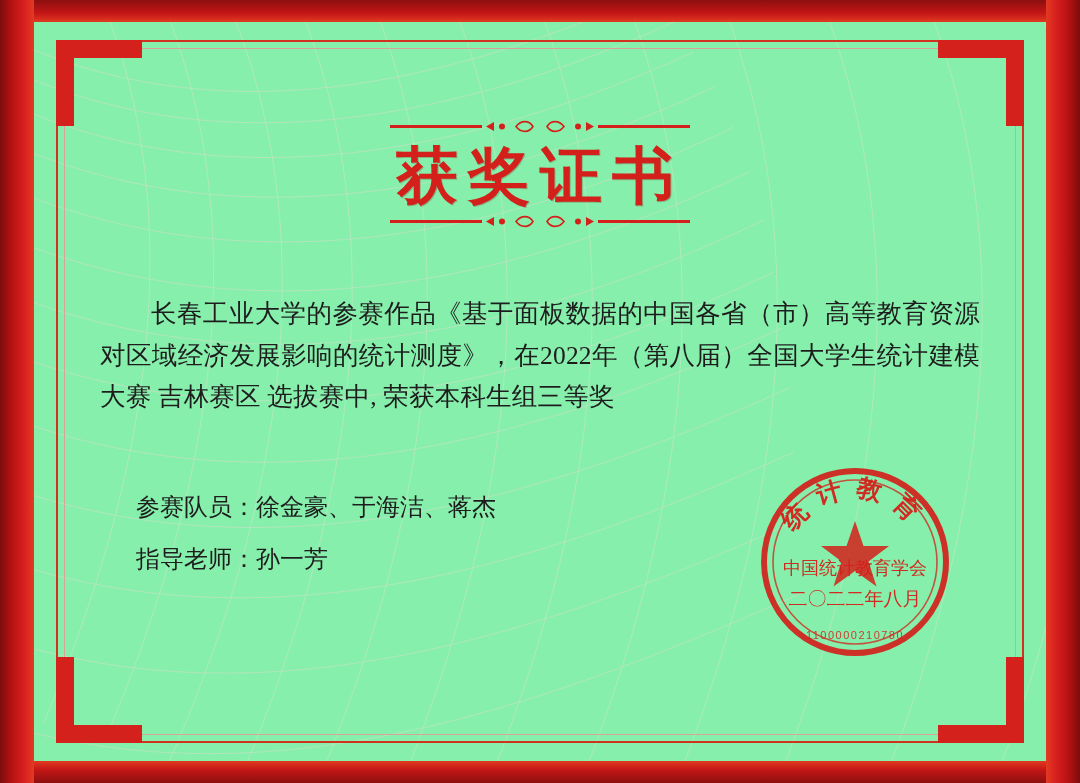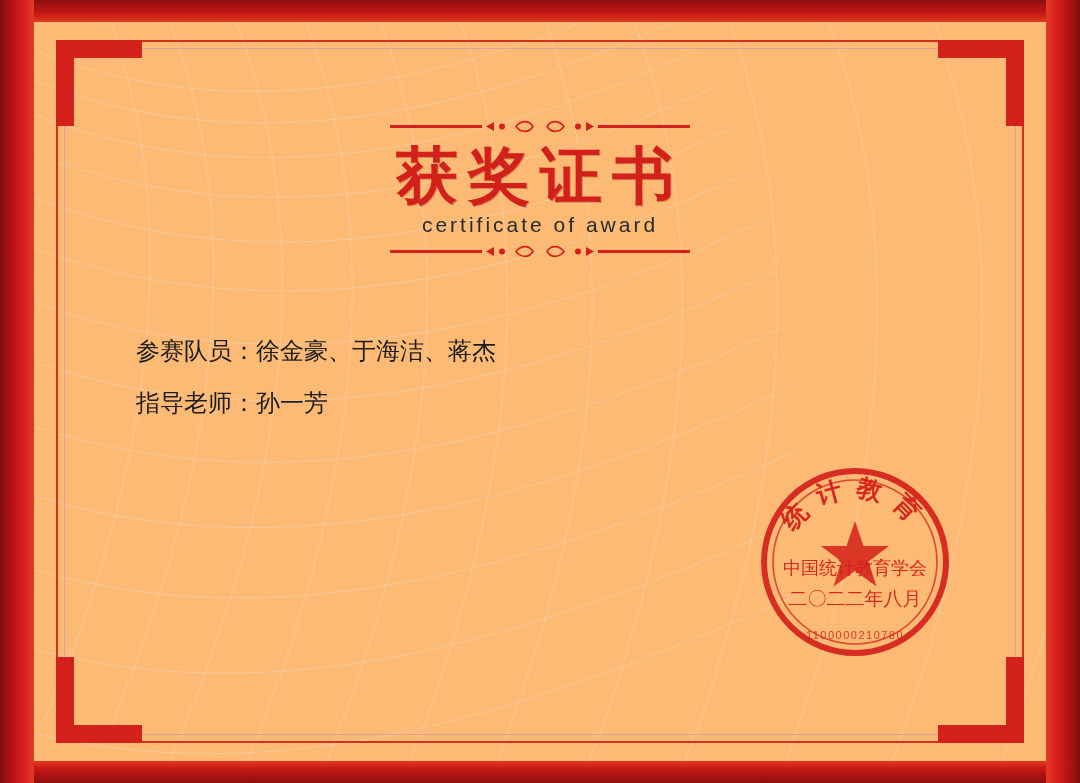--- a/index.html
+++ b/index.html
@@ -46,21 +46,21 @@
     left: 0; bottom: 0;
     width: 1080px; height: 22px;
     background: linear-gradient(to top, #8d0f0f 0%, #c41616 60%, #e03a20 100%);
   }
 
   
   .page {
     position: absolute;
     left: 34px; top: 22px;
     width: 1012px; height: 739px;
-    background: #fdba74;
+    background: #86efac;
     overflow: hidden;
   }
 
   
   .guilloche {
     position: absolute;
     left: 0; top: 0;
     width: 100%; height: 100%;
     pointer-events: none;
     opacity: 0.55;
@@ -232,38 +232,38 @@
               <path d="M126,8.5 C131,2 139,2 143,8.5 C139,15 131,15 126,8.5 Z" fill="none" stroke="#d4201a" stroke-width="1.6"></path>
               <path d="M157,8.5 C161,2 169,2 174,8.5 C169,15 161,15 157,8.5 Z" fill="none" stroke="#d4201a" stroke-width="1.6"></path>
               <circle cx="188" cy="8.5" r="3"></circle>
               <polygon points="204,8.5 196,4 196,13"></polygon>
               <rect x="208" y="7" width="92" height="3"></rect>
             </g>
           </svg>
         </div>
 
         <div class="main-title">获奖证书</div>
-        <div class="sub-title">certificate of award</div>
 
         <div class="ornament">
           <svg width="300" height="18" viewBox="0 0 300 18">
             <g fill="#d4201a">
               <rect x="0" y="7" width="92" height="3"></rect>
               <polygon points="96,8.5 104,4 104,13"></polygon>
               <circle cx="112" cy="8.5" r="3"></circle>
               <path d="M126,8.5 C131,15 139,15 143,8.5 C139,2 131,2 126,8.5 Z" fill="none" stroke="#d4201a" stroke-width="1.6"></path>
               <path d="M157,8.5 C161,15 169,15 174,8.5 C169,2 161,2 157,8.5 Z" fill="none" stroke="#d4201a" stroke-width="1.6"></path>
               <circle cx="188" cy="8.5" r="3"></circle>
               <polygon points="204,8.5 196,4 196,13"></polygon>
               <rect x="208" y="7" width="92" height="3"></rect>
             </g>
           </svg>
         </div>
       </div>
 
+      <div class="body-text">长春工业大学的参赛作品《基于面板数据的中国各省（市）高等教育资源对区域经济发展影响的统计测度》，在2022年（第八届）全国大学生统计建模大赛 吉林赛区 选拔赛中, 荣获本科生组三等奖</div>
 
       <div class="fields">
         <div>
           <span>参赛队员：</span><span>徐金豪、于海洁、蒋杰</span>
         </div>
         <div>
           <span>指导老师：</span><span>孙一芳</span>
         </div>
       </div>
 

